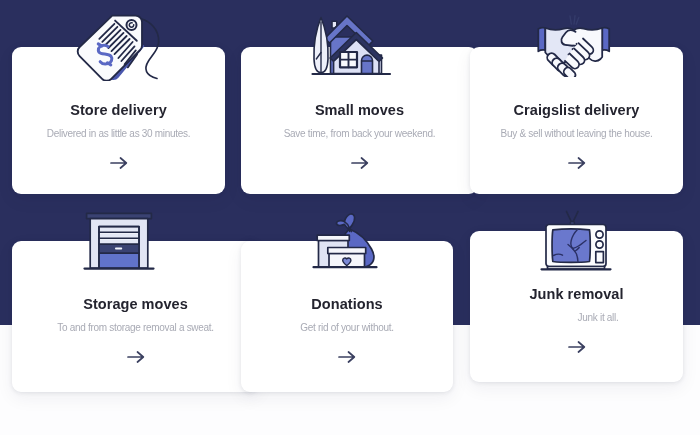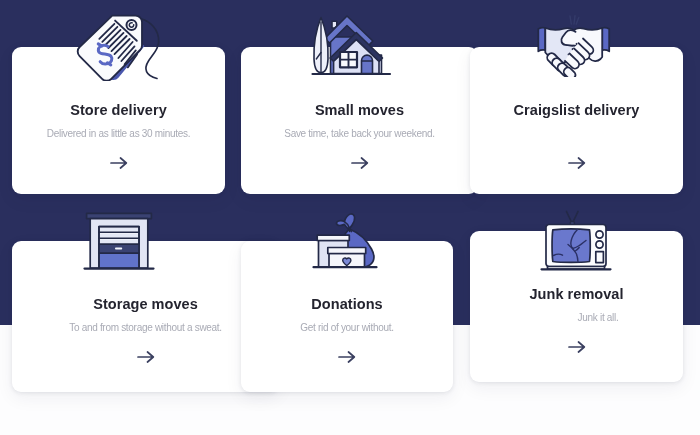--- a/index.html
+++ b/index.html
@@ -95,21 +95,21 @@
         <path d="M10.0 8 V60" stroke-width="1.4" fill="none"></path>
         <path d="M10.0 38.5 L5.3 45" stroke-width="1.4" fill="none"></path>
 
         <path d="M1.5 60.0 H79" stroke-width="2.2" fill="none"></path>
       </g>
     </svg>
   </div>
 
   <div class="card" id="card1" style="left:241px;top:47px;width:237px;height:147px;">
     <div class="title" style="top:55px;">Small moves</div>
-    <div class="sub" style="top:81px;">Save time, take back your weekend.</div>
+    <div class="sub" style="top:81px;">Save time, from back your weekend.</div>
     <div class="arrow" style="top:108px;">
       <svg width="18" height="12" viewBox="0 0 18 12">
           <path d="M1 6 H15.5 M10.5 1 L16.3 6 L10.5 11" stroke="#3b4060" stroke-width="1.7" fill="none" stroke-linecap="round" stroke-linejoin="round"></path>
         </svg>
     </div>
   </div>
 
   <div class="icon-wrap" style="left:534px;top:13px;width:80px;height:64px;">
     <svg width="80" height="64" viewBox="0 0 80 64">
 
@@ -140,20 +140,21 @@
           <path d="M19.5 46.5 a4.4 4.4 0 0 1 6.2 0 l4.6 4.6 a4.4 4.4 0 0 1 -6.2 6.2 l-4.6 -4.6 a4.4 4.4 0 0 1 0 -6.2 z"></path>
           <path d="M25.0 51.5 a4.4 4.4 0 0 1 6.2 0 l4.6 4.6 a4.4 4.4 0 0 1 -6.2 6.2 l-4.6 -4.6 a4.4 4.4 0 0 1 0 -6.2 z"></path>
           <path d="M31.0 55.8 a4.2 4.2 0 0 1 5.9 0 l3.5 3.5 a4.2 4.2 0 0 1 -5.9 5.9 l-3.5 -3.5 a4.2 4.2 0 0 1 0 -5.9 z"></path>
         </g>
       </g>
     </svg>
   </div>
 
   <div class="card" id="card2" style="left:470px;top:47px;width:213px;height:147px;">
     <div class="title" style="top:55px;">Craigslist delivery</div>
+    <div class="sub" style="top:81px;">Buy &amp; sell without leaving the house.</div>
     <div class="arrow" style="top:108px;">
       <svg width="18" height="12" viewBox="0 0 18 12">
           <path d="M1 6 H15.5 M10.5 1 L16.3 6 L10.5 11" stroke="#3b4060" stroke-width="1.7" fill="none" stroke-linecap="round" stroke-linejoin="round"></path>
         </svg>
     </div>
   </div>
 
   <div class="icon-wrap" style="left:83px;top:211px;width:72px;height:60px;">
     <svg width="72" height="60" viewBox="0 0 72 60">
       <g stroke="#232947" stroke-width="1.7" stroke-linejoin="round" stroke-linecap="round">
@@ -179,23 +180,23 @@
           <path d="M16.0 33.1 h40"></path>
           <path d="M16.0 42.1 h40"></path>
         </g>
         <path d="M16.0 15.6 h40.0 v41.6 h-40.0 z" fill="none"></path>
 
         <path d="M1.5 57.6 H70.5" stroke-width="2.2" fill="none"></path>
       </g>
     </svg>
   </div>
 
-  <div class="card" id="card3" style="left:12px;top:241px;width:247px;height:151px;padding-left:20px;">
+  <div class="card" id="card3" style="left:12px;top:241px;width:247px;height:151px;">
     <div class="title" style="top:55px;">Storage moves</div>
-    <div class="sub" style="top:81px;">To and from storage without a sweat.</div>
+    <div class="sub" style="top:81px;">To and from storage removal a sweat.</div>
     <div class="arrow" style="top:108px;">
       <svg width="18" height="12" viewBox="0 0 18 12">
           <path d="M1 6 H15.5 M10.5 1 L16.3 6 L10.5 11" stroke="#3b4060" stroke-width="1.7" fill="none" stroke-linecap="round" stroke-linejoin="round"></path>
         </svg>
     </div>
   </div>
 
   <div class="icon-wrap" style="left:312px;top:210px;width:72px;height:62px;">
     <svg width="72" height="62" viewBox="0 0 72 62">
       <g stroke="#232947" stroke-width="1.7" stroke-linejoin="round" stroke-linecap="round">

